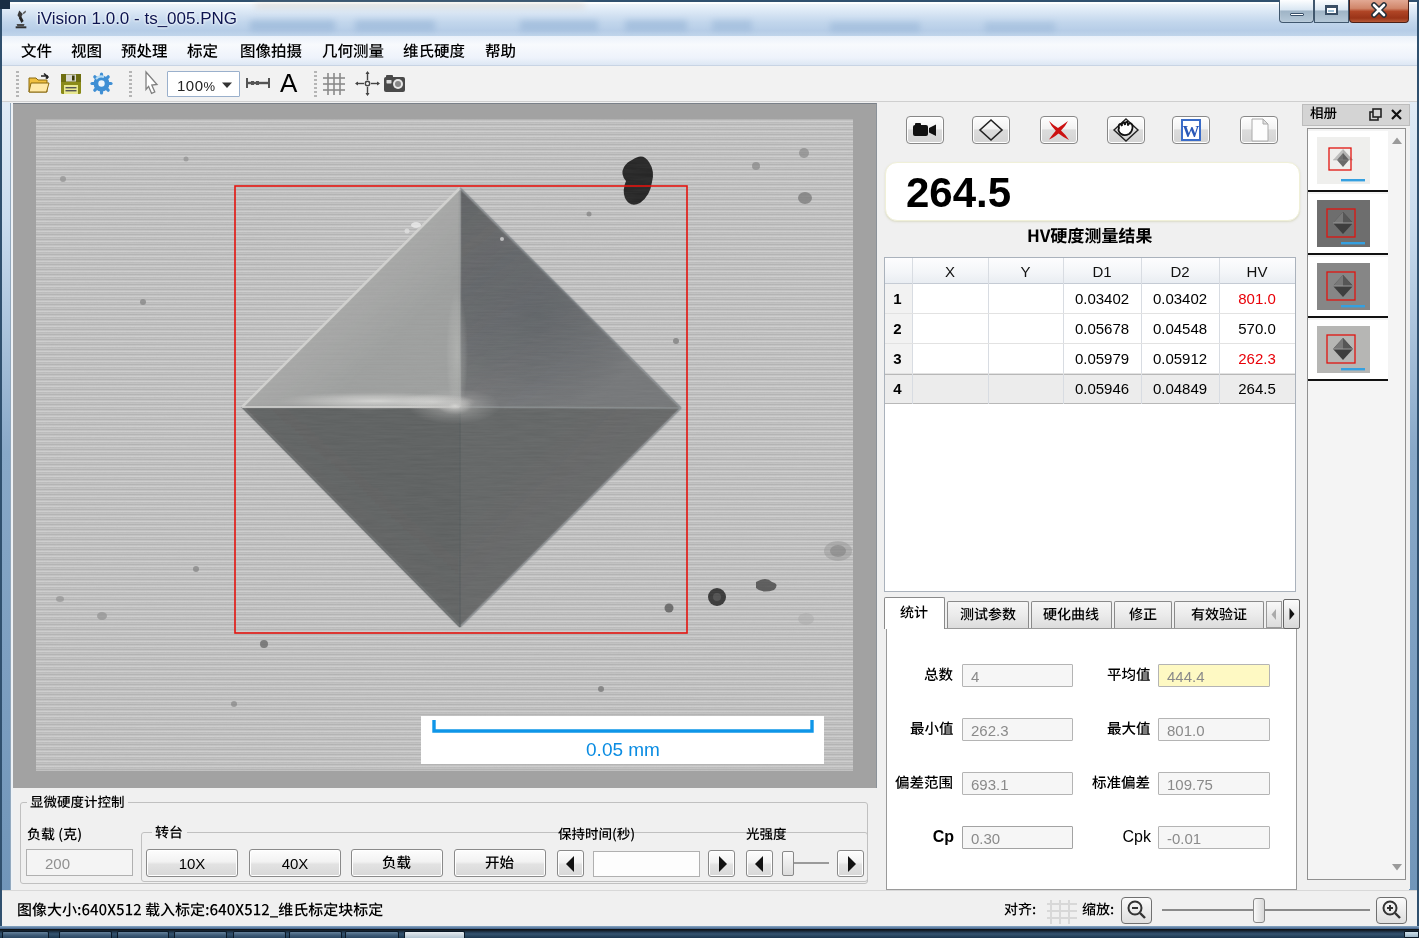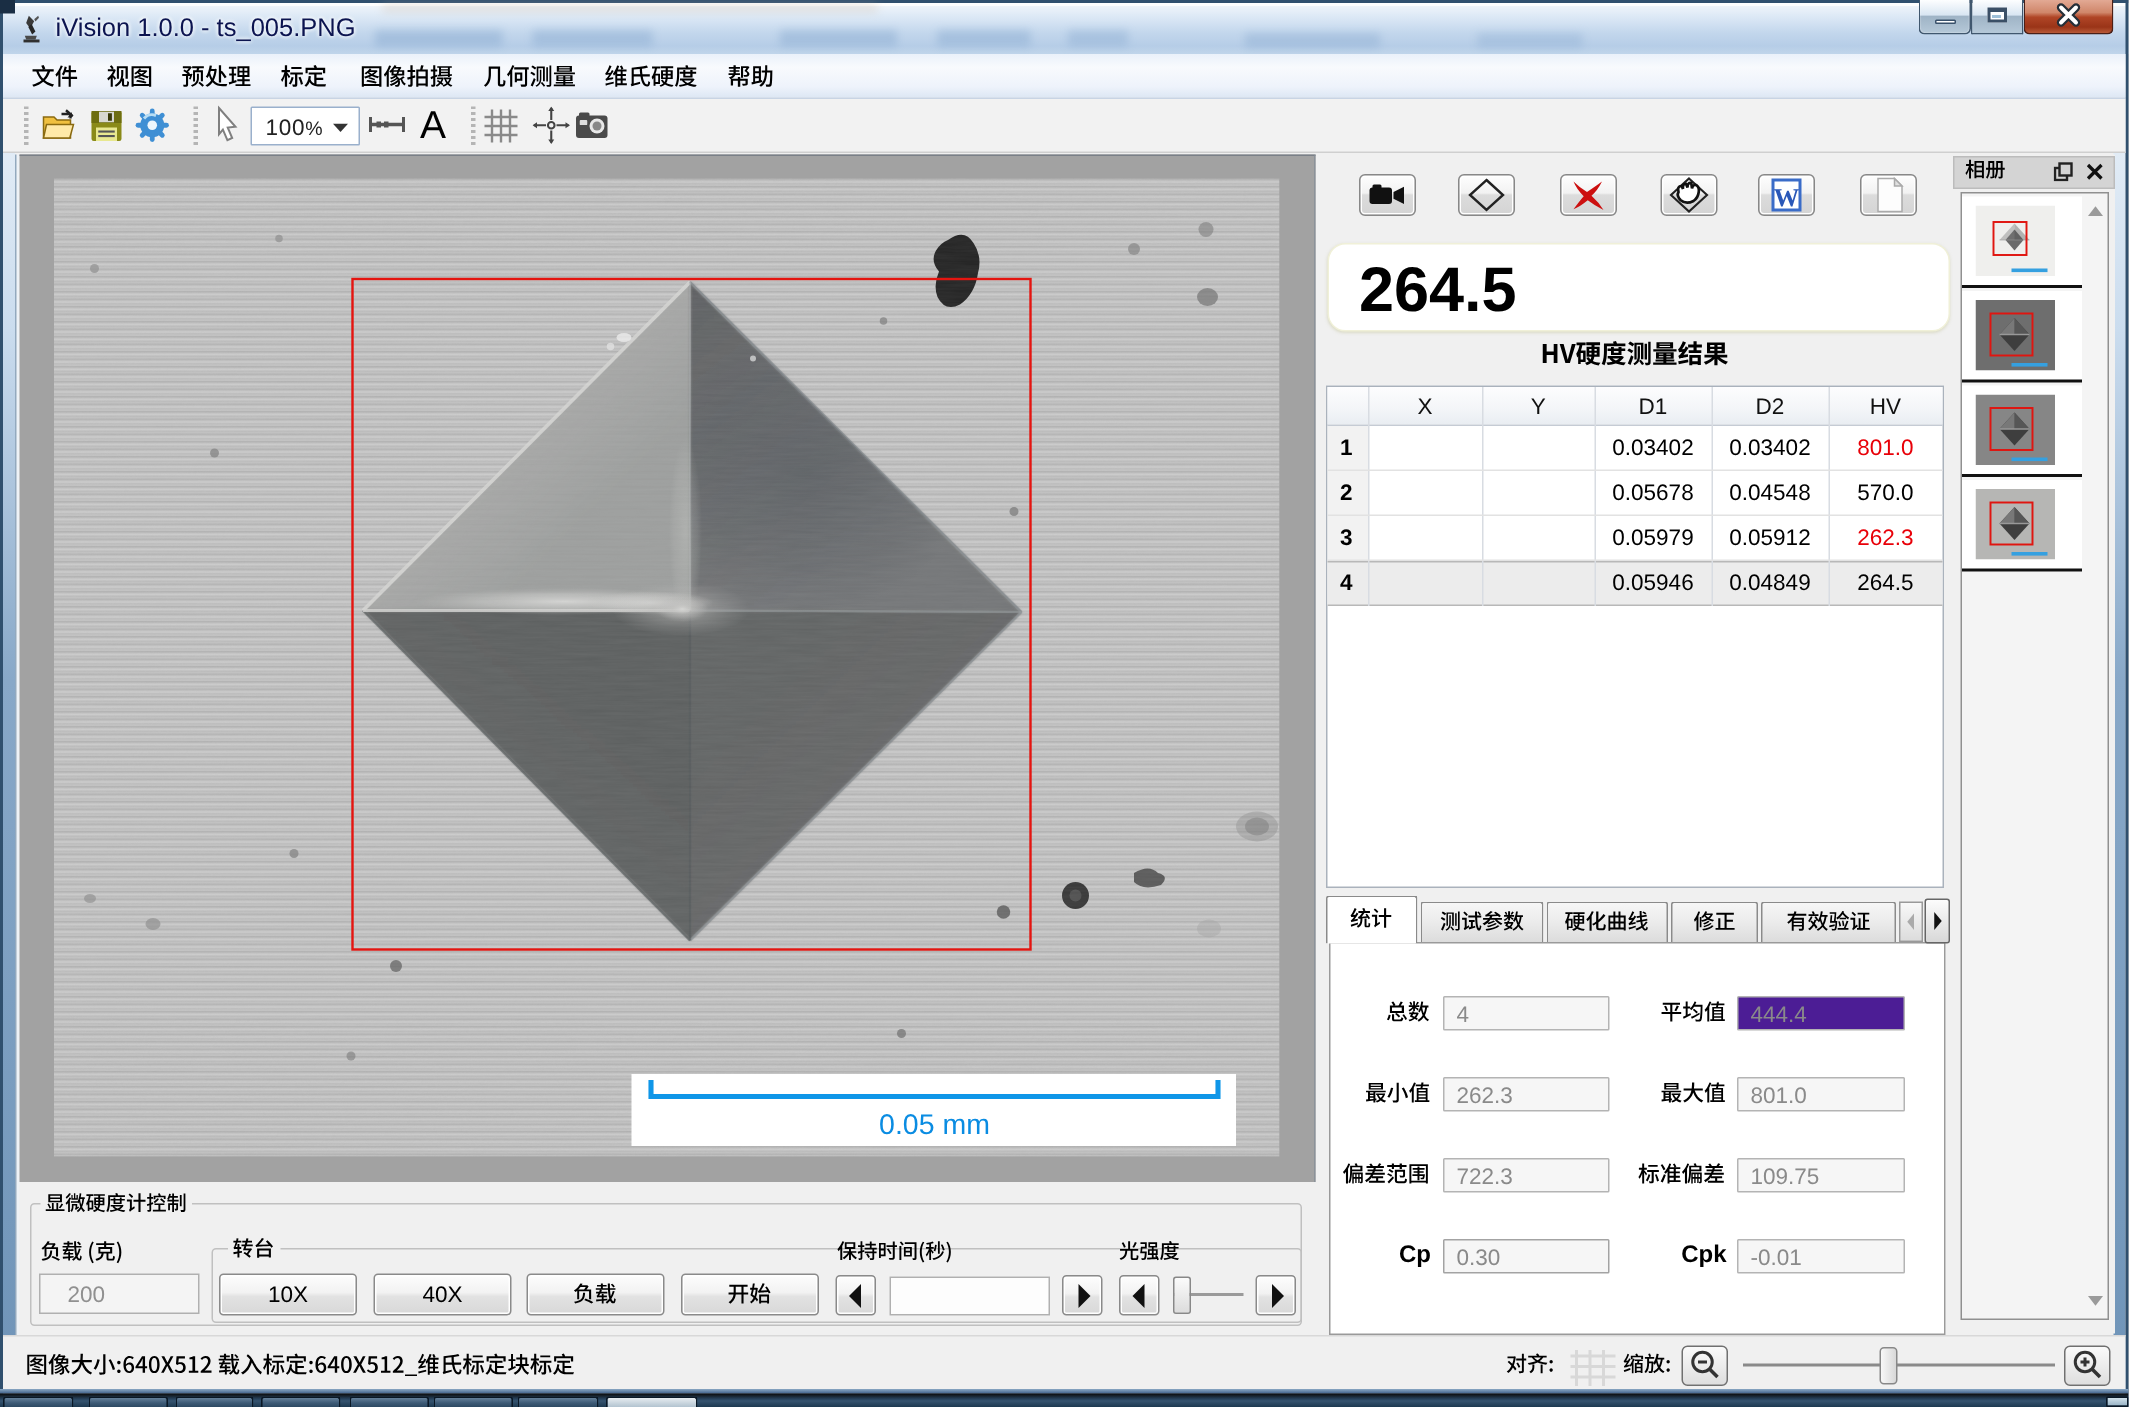--- a/index.html
+++ b/index.html
@@ -391,41 +391,41 @@
       <path d="M5.5 8 L10.5 14 L5.5 20 Z" fill="#111"></path>
     </svg></div>
 
 <div class="abs" style="left:820px;top:667px;width:134px;text-align:right"><svg width="30" height="19" viewBox="0 -12.8 30 19">
       <path d="M10.9 -3.1C11.7 -2.1 12.6 -0.7 12.9 0.2L14.0 -0.5C13.7 -1.4 12.8 -2.7 12.0 -3.7ZM4.0 -3.6V-0.7C4.0 0.7 4.5 1.1 6.4 1.1C6.8 1.1 9.0 1.1 9.5 1.1C10.9 1.1 11.4 0.6 11.5 -1.1C11.1 -1.2 10.6 -1.4 10.2 -1.6C10.2 -0.4 10.0 -0.2 9.3 -0.2C8.8 -0.2 6.9 -0.2 6.5 -0.2C5.6 -0.2 5.4 -0.2 5.4 -0.7V-3.6ZM1.8 -3.3C1.6 -2.2 1.1 -0.9 0.6 -0.2L1.8 0.4C2.5 -0.5 2.9 -1.9 3.1 -3.1ZM4.0 -8.1H10.5V-5.8H4.0ZM2.6 -9.4V-4.5H7.0L6.0 -3.8C6.9 -3.1 8.0 -2.1 8.5 -1.5L9.5 -2.3C9.0 -3.0 7.9 -3.9 7.0 -4.5H12.0V-9.4H9.8C10.3 -10.1 10.7 -10.9 11.2 -11.7L9.8 -12.2C9.4 -11.4 8.8 -10.2 8.3 -9.4H5.5L6.3 -9.8C6.0 -10.5 5.4 -11.5 4.8 -12.2L3.6 -11.7C4.1 -11.0 4.7 -10.0 5.0 -9.4Z M20.8 -12.0C20.6 -11.5 20.1 -10.6 19.8 -10.1L20.6 -9.7C21.0 -10.2 21.5 -10.9 22.0 -11.5ZM15.6 -11.5C16.0 -10.9 16.4 -10.1 16.5 -9.6L17.5 -10.1C17.4 -10.6 17.0 -11.4 16.6 -11.9ZM20.2 -3.6C19.9 -3.0 19.5 -2.4 19.0 -1.9C18.5 -2.2 18.1 -2.4 17.6 -2.6L18.1 -3.6ZM15.9 -2.2C16.6 -1.9 17.4 -1.6 18.1 -1.2C17.2 -0.6 16.1 -0.2 15.0 0.1C15.2 0.3 15.5 0.8 15.6 1.1C17.0 0.8 18.2 0.2 19.2 -0.6C19.6 -0.3 20.1 -0.0 20.4 0.2L21.2 -0.7C20.9 -0.9 20.5 -1.1 20.1 -1.4C20.8 -2.2 21.4 -3.2 21.8 -4.5L21.0 -4.8L20.8 -4.8H18.7L19.0 -5.4L17.7 -5.7C17.6 -5.4 17.5 -5.1 17.4 -4.8H15.5V-3.6H16.8C16.5 -3.1 16.2 -2.6 15.9 -2.2ZM18.1 -12.3V-9.6H15.2V-8.5H17.6C16.9 -7.7 15.9 -6.9 15.0 -6.5C15.2 -6.2 15.5 -5.8 15.7 -5.5C16.5 -5.9 17.4 -6.6 18.1 -7.4V-5.8H19.3V-7.6C20.0 -7.2 20.7 -6.6 21.1 -6.2L21.8 -7.2C21.5 -7.4 20.4 -8.1 19.7 -8.5H22.2V-9.6H19.3V-12.3ZM23.5 -12.2C23.2 -9.6 22.5 -7.1 21.4 -5.6C21.7 -5.4 22.2 -5.0 22.4 -4.8C22.7 -5.2 23.0 -5.8 23.3 -6.4C23.6 -5.1 24.0 -3.9 24.4 -2.9C23.6 -1.6 22.5 -0.6 21.0 0.2C21.3 0.4 21.6 1.0 21.8 1.3C23.2 0.5 24.3 -0.4 25.1 -1.6C25.8 -0.5 26.7 0.4 27.8 1.1C28.0 0.8 28.3 0.3 28.7 0.0C27.5 -0.6 26.6 -1.6 25.9 -2.9C26.6 -4.3 27.1 -6.1 27.4 -8.2H28.3V-9.5H24.3C24.5 -10.3 24.6 -11.1 24.8 -12.0ZM26.1 -8.2C25.9 -6.7 25.6 -5.4 25.2 -4.3C24.7 -5.5 24.3 -6.8 24.1 -8.2Z" fill="#000"></path>
     </svg></div>
 <div class="abs" style="left:1020px;top:667px;width:131px;text-align:right"><svg width="44" height="19" viewBox="0 -12.8 44 19">
       <path d="M2.4 -9.0C3.0 -7.9 3.5 -6.6 3.7 -5.8L5.0 -6.2C4.8 -7.0 4.2 -8.3 3.7 -9.3ZM10.8 -9.4C10.5 -8.4 9.8 -7.0 9.3 -6.1L10.5 -5.7C11.1 -6.6 11.7 -7.9 12.3 -9.0ZM0.7 -5.1V-3.8H6.5V1.2H7.9V-3.8H13.8V-5.1H7.9V-9.9H13.0V-11.3H1.5V-9.9H6.5V-5.1Z M21.5 -6.5C22.4 -5.8 23.5 -4.8 24.0 -4.2L24.9 -5.1C24.3 -5.7 23.2 -6.6 22.3 -7.3ZM20.3 -1.9 20.9 -0.6C22.4 -1.4 24.4 -2.5 26.2 -3.6L25.9 -4.7C23.9 -3.6 21.7 -2.5 20.3 -1.9ZM15.0 -2.0 15.4 -0.6C16.8 -1.3 18.6 -2.3 20.3 -3.2L20.0 -4.3L18.1 -3.4V-7.5H19.7L19.6 -7.5C19.9 -7.2 20.3 -6.6 20.5 -6.3C21.2 -7.0 21.8 -7.8 22.4 -8.7H26.8C26.6 -3.0 26.4 -0.7 26.0 -0.3C25.8 -0.1 25.6 -0.0 25.3 -0.0C25.0 -0.0 24.1 -0.0 23.1 -0.1C23.3 0.3 23.5 0.8 23.5 1.2C24.4 1.2 25.3 1.2 25.9 1.2C26.4 1.1 26.8 1.0 27.1 0.5C27.7 -0.2 27.9 -2.6 28.0 -9.3C28.0 -9.5 28.0 -10.0 28.0 -10.0H23.1C23.4 -10.6 23.7 -11.2 23.9 -11.8L22.7 -12.2C22.0 -10.5 21.0 -8.7 19.8 -7.6V-8.8H18.1V-12.1H16.8V-8.8H15.1V-7.5H16.8V-2.8C16.1 -2.5 15.5 -2.2 15.0 -2.0Z M37.6 -12.2C37.6 -11.8 37.5 -11.3 37.4 -10.8H33.8V-9.6H37.3L37.0 -8.4H34.5V-0.3H33.2V0.9H42.9V-0.3H41.7V-8.4H38.3L38.6 -9.6H42.6V-10.8H38.8L39.0 -12.2ZM35.7 -0.3V-1.3H40.5V-0.3ZM35.7 -5.4H40.5V-4.3H35.7ZM35.7 -6.4V-7.4H40.5V-6.4ZM35.7 -3.4H40.5V-2.3H35.7ZM32.7 -12.2C31.9 -10.1 30.7 -7.9 29.4 -6.6C29.6 -6.2 30.0 -5.5 30.1 -5.2C30.5 -5.6 30.8 -6.0 31.2 -6.5V1.2H32.5V-8.6C33.0 -9.6 33.5 -10.7 33.9 -11.8Z" fill="#000"></path>
     </svg></div>
 <div class="abs" style="left:962px;top:664px;width:111px;height:23px;background:#f6f6f6;border:1px solid #b4b4b4;border-radius:1px;font-size:15px;color:#8a8a8a;padding:3px 0 0 8px">4</div>
-<div class="abs" style="left:1158px;top:664px;width:112px;height:23px;background:#4c1d95;border:1px solid #b4b4b4;border-radius:1px;font-size:15px;color:#8a8a8a;padding:3px 0 0 8px">444.4</div>
+<div class="abs" style="left:1158px;top:664px;width:112px;height:23px;background:#fef9c3;border:1px solid #b4b4b4;border-radius:1px;font-size:15px;color:#8a8a8a;padding:3px 0 0 8px">444.4</div>
 <div class="abs" style="left:820px;top:721px;width:134px;text-align:right"><svg width="44" height="19" viewBox="0 -12.8 44 19">
       <path d="M3.8 -9.1H10.7V-8.3H3.8ZM3.8 -10.8H10.7V-10.0H3.8ZM2.5 -11.8V-7.4H12.0V-11.8ZM5.6 -5.6V-4.8H3.3V-5.6ZM0.7 -0.8 0.8 0.5 5.6 -0.1V1.2H6.9V-0.3L7.6 -0.3L7.6 -1.5L6.9 -1.4V-5.6H13.8V-6.7H0.7V-5.6H2.0V-0.9ZM7.4 -4.8V-3.8H8.4L7.9 -3.6C8.3 -2.6 8.9 -1.8 9.6 -1.0C8.9 -0.5 8.1 -0.1 7.2 0.2C7.5 0.4 7.8 0.9 7.9 1.2C8.8 0.8 9.7 0.4 10.5 -0.2C11.3 0.4 12.2 0.9 13.2 1.2C13.4 0.8 13.8 0.3 14.1 0.1C13.1 -0.2 12.2 -0.6 11.4 -1.1C12.3 -2.0 13.0 -3.1 13.5 -4.6L12.7 -4.9L12.4 -4.8ZM9.1 -3.8H11.9C11.5 -3.0 11.1 -2.4 10.5 -1.8C9.9 -2.4 9.4 -3.0 9.1 -3.8ZM5.6 -3.8V-3.0H3.3V-3.8ZM5.6 -2.0V-1.2L3.3 -1.0V-2.0Z M21.1 -12.0V-0.6C21.1 -0.3 21.0 -0.2 20.6 -0.2C20.3 -0.2 19.3 -0.2 18.3 -0.2C18.5 0.2 18.7 0.8 18.8 1.2C20.2 1.2 21.1 1.2 21.7 1.0C22.3 0.7 22.5 0.3 22.5 -0.6V-12.0ZM24.5 -8.3C25.8 -6.2 26.9 -3.5 27.2 -1.7L28.7 -2.3C28.3 -4.1 27.1 -6.7 25.9 -8.8ZM17.3 -8.7C16.9 -6.7 16.1 -4.2 14.9 -2.7C15.3 -2.6 15.9 -2.2 16.2 -2.0C17.5 -3.6 18.3 -6.2 18.8 -8.4Z M37.6 -12.2C37.6 -11.8 37.5 -11.3 37.4 -10.8H33.8V-9.6H37.3L37.0 -8.4H34.5V-0.3H33.2V0.9H42.9V-0.3H41.7V-8.4H38.3L38.6 -9.6H42.6V-10.8H38.8L39.0 -12.2ZM35.7 -0.3V-1.3H40.5V-0.3ZM35.7 -5.4H40.5V-4.3H35.7ZM35.7 -6.4V-7.4H40.5V-6.4ZM35.7 -3.4H40.5V-2.3H35.7ZM32.7 -12.2C31.9 -10.1 30.7 -7.9 29.4 -6.6C29.6 -6.2 30.0 -5.5 30.1 -5.2C30.5 -5.6 30.8 -6.0 31.2 -6.5V1.2H32.5V-8.6C33.0 -9.6 33.5 -10.7 33.9 -11.8Z" fill="#000"></path>
     </svg></div>
 <div class="abs" style="left:1020px;top:721px;width:131px;text-align:right"><svg width="44" height="19" viewBox="0 -12.8 44 19">
       <path d="M3.8 -9.1H10.7V-8.3H3.8ZM3.8 -10.8H10.7V-10.0H3.8ZM2.5 -11.8V-7.4H12.0V-11.8ZM5.6 -5.6V-4.8H3.3V-5.6ZM0.7 -0.8 0.8 0.5 5.6 -0.1V1.2H6.9V-0.3L7.6 -0.3L7.6 -1.5L6.9 -1.4V-5.6H13.8V-6.7H0.7V-5.6H2.0V-0.9ZM7.4 -4.8V-3.8H8.4L7.9 -3.6C8.3 -2.6 8.9 -1.8 9.6 -1.0C8.9 -0.5 8.1 -0.1 7.2 0.2C7.5 0.4 7.8 0.9 7.9 1.2C8.8 0.8 9.7 0.4 10.5 -0.2C11.3 0.4 12.2 0.9 13.2 1.2C13.4 0.8 13.8 0.3 14.1 0.1C13.1 -0.2 12.2 -0.6 11.4 -1.1C12.3 -2.0 13.0 -3.1 13.5 -4.6L12.7 -4.9L12.4 -4.8ZM9.1 -3.8H11.9C11.5 -3.0 11.1 -2.4 10.5 -1.8C9.9 -2.4 9.4 -3.0 9.1 -3.8ZM5.6 -3.8V-3.0H3.3V-3.8ZM5.6 -2.0V-1.2L3.3 -1.0V-2.0Z M21.0 -12.2C21.0 -11.1 21.0 -9.7 20.8 -8.2H15.4V-6.8H20.6C20.0 -4.1 18.6 -1.5 15.1 0.0C15.5 0.3 15.9 0.8 16.1 1.2C19.4 -0.4 21.0 -2.9 21.8 -5.5C22.9 -2.5 24.7 -0.1 27.4 1.2C27.7 0.8 28.1 0.2 28.5 -0.1C25.7 -1.2 23.8 -3.7 22.8 -6.8H28.2V-8.2H22.3C22.5 -9.6 22.5 -11.0 22.5 -12.2Z M37.6 -12.2C37.6 -11.8 37.5 -11.3 37.4 -10.8H33.8V-9.6H37.3L37.0 -8.4H34.5V-0.3H33.2V0.9H42.9V-0.3H41.7V-8.4H38.3L38.6 -9.6H42.6V-10.8H38.8L39.0 -12.2ZM35.7 -0.3V-1.3H40.5V-0.3ZM35.7 -5.4H40.5V-4.3H35.7ZM35.7 -6.4V-7.4H40.5V-6.4ZM35.7 -3.4H40.5V-2.3H35.7ZM32.7 -12.2C31.9 -10.1 30.7 -7.9 29.4 -6.6C29.6 -6.2 30.0 -5.5 30.1 -5.2C30.5 -5.6 30.8 -6.0 31.2 -6.5V1.2H32.5V-8.6C33.0 -9.6 33.5 -10.7 33.9 -11.8Z" fill="#000"></path>
     </svg></div>
 <div class="abs" style="left:962px;top:718px;width:111px;height:23px;background:#f6f6f6;border:1px solid #b4b4b4;border-radius:1px;font-size:15px;color:#8a8a8a;padding:3px 0 0 8px">262.3</div>
 <div class="abs" style="left:1158px;top:718px;width:112px;height:23px;background:#f6f6f6;border:1px solid #b4b4b4;border-radius:1px;font-size:15px;color:#8a8a8a;padding:3px 0 0 8px">801.0</div>
 <div class="abs" style="left:820px;top:775px;width:134px;text-align:right"><svg width="59" height="19" viewBox="0 -12.8 59 19">
       <path d="M5.1 -10.7V-7.7C5.1 -5.5 5.0 -2.1 4.0 0.3C4.2 0.4 4.8 0.8 5.0 1.1C6.1 -1.2 6.3 -4.5 6.4 -6.9H13.3V-10.7H10.1C9.9 -11.2 9.7 -11.8 9.4 -12.3L8.1 -12.0C8.3 -11.6 8.5 -11.1 8.7 -10.7ZM3.9 -12.2C3.1 -10.0 1.7 -7.9 0.3 -6.5C0.6 -6.2 1.0 -5.5 1.1 -5.2C1.5 -5.6 1.9 -6.1 2.3 -6.7V1.2H3.7V-8.7C4.2 -9.7 4.7 -10.7 5.1 -11.8ZM6.4 -9.6H11.9V-8.1H6.4ZM12.4 -5.0V-3.1H11.4V-5.0ZM6.5 -6.1V1.2H7.5V-2.0H8.5V0.8H9.4V-2.0H10.5V0.8H11.4V-2.0H12.4V-0.1C12.4 0.0 12.4 0.1 12.3 0.1C12.2 0.1 11.8 0.1 11.5 0.1C11.6 0.3 11.8 0.8 11.8 1.1C12.4 1.1 12.8 1.1 13.1 0.9C13.4 0.7 13.5 0.4 13.5 -0.1V-6.1ZM7.5 -3.1V-5.0H8.5V-3.1ZM9.4 -5.0H10.5V-3.1H9.4Z M24.4 -12.3C24.1 -11.7 23.7 -10.9 23.3 -10.4H20.3C20.0 -10.9 19.6 -11.7 19.1 -12.2L17.9 -11.7C18.2 -11.3 18.5 -10.8 18.7 -10.4H16.0V-9.1H20.8L20.5 -8.1H16.7V-6.9H20.1C20.0 -6.5 19.8 -6.2 19.7 -5.9H15.3V-4.6H19.0C18.0 -3.0 16.7 -1.8 15.0 -0.9C15.3 -0.6 15.8 0.0 16.0 0.3C17.4 -0.5 18.6 -1.6 19.6 -2.9V-2.3H22.4V-0.6H17.6V0.7H28.2V-0.6H23.8V-2.3H27.1V-3.6H20.0C20.2 -3.9 20.4 -4.2 20.6 -4.6H28.2V-5.9H21.2C21.3 -6.2 21.5 -6.5 21.6 -6.9H26.9V-8.1H22.0L22.2 -9.1H27.6V-10.4H24.8C25.2 -10.8 25.5 -11.3 25.9 -11.8Z M30.0 0.1 31.0 1.2C32.1 0.1 33.3 -1.3 34.3 -2.5L33.6 -3.6C32.4 -2.2 31.0 -0.8 30.0 0.1ZM30.6 -7.5C31.5 -7.0 32.7 -6.3 33.2 -5.9L34.0 -6.9C33.4 -7.3 32.2 -8.0 31.4 -8.4ZM29.7 -4.8C30.6 -4.4 31.8 -3.7 32.4 -3.3L33.2 -4.4C32.6 -4.8 31.3 -5.4 30.5 -5.7ZM34.9 -7.9V-1.1C34.9 0.5 35.5 1.0 37.3 1.0C37.8 1.0 40.3 1.0 40.7 1.0C42.4 1.0 42.8 0.4 43.0 -1.7C42.6 -1.8 42.0 -2.0 41.7 -2.2C41.6 -0.6 41.5 -0.3 40.6 -0.3C40.1 -0.3 37.9 -0.3 37.4 -0.3C36.5 -0.3 36.3 -0.4 36.3 -1.1V-6.6H40.4V-4.3C40.4 -4.1 40.3 -4.0 40.0 -4.0C39.8 -4.0 38.9 -4.0 37.9 -4.1C38.1 -3.7 38.4 -3.1 38.5 -2.8C39.6 -2.8 40.5 -2.8 41.0 -3.0C41.6 -3.2 41.7 -3.6 41.7 -4.3V-7.9ZM38.1 -12.2V-11.1H34.3V-12.2H32.9V-11.1H29.8V-9.8H32.9V-8.5H34.3V-9.8H38.1V-8.5H39.6V-9.8H42.7V-11.1H39.6V-12.2Z M46.8 -9.1V-8.0H50.0V-7.0H47.4V-5.9H50.0V-4.9H46.6V-3.8H50.0V-1.0H51.3V-3.8H53.6C53.5 -3.1 53.4 -2.8 53.3 -2.7C53.2 -2.6 53.1 -2.6 52.9 -2.6C52.8 -2.6 52.4 -2.6 51.9 -2.7C52.1 -2.4 52.2 -1.9 52.2 -1.6C52.7 -1.6 53.2 -1.6 53.5 -1.6C53.9 -1.6 54.1 -1.7 54.3 -2.0C54.6 -2.3 54.7 -3.0 54.9 -4.4C54.9 -4.6 54.9 -4.9 54.9 -4.9H51.3V-5.9H54.1V-7.0H51.3V-8.0H54.7V-9.1H51.3V-10.1H50.0V-9.1ZM44.6 -11.7V1.2H45.9V0.5H55.6V1.2H56.9V-11.7ZM45.9 -0.6V-10.5H55.6V-0.6Z" fill="#000"></path>
     </svg></div>
 <div class="abs" style="left:1020px;top:775px;width:131px;text-align:right"><svg width="59" height="19" viewBox="0 -12.8 59 19">
       <path d="M6.8 -11.2V-9.9H13.1V-11.2ZM11.3 -4.7C11.9 -3.2 12.5 -1.3 12.7 -0.1L14.0 -0.6C13.8 -1.7 13.1 -3.6 12.4 -5.0ZM7.0 -5.0C6.6 -3.5 6.0 -1.9 5.2 -0.9C5.5 -0.7 6.0 -0.3 6.3 -0.1C7.0 -1.3 7.8 -3.0 8.2 -4.7ZM6.1 -7.8V-6.5H9.1V-0.5C9.1 -0.3 9.0 -0.2 8.8 -0.2C8.6 -0.2 8.0 -0.2 7.3 -0.3C7.5 0.2 7.7 0.8 7.7 1.1C8.7 1.1 9.4 1.1 9.9 0.9C10.4 0.7 10.5 0.3 10.5 -0.5V-6.5H13.9V-7.8ZM2.8 -12.2V-9.3H0.6V-8.0H2.5C2.0 -6.2 1.2 -4.3 0.3 -3.2C0.5 -2.8 0.9 -2.2 1.0 -1.9C1.7 -2.7 2.3 -4.1 2.8 -5.5V1.2H4.1V-6.1C4.6 -5.4 5.1 -4.6 5.3 -4.1L6.0 -5.2C5.8 -5.6 4.5 -7.2 4.1 -7.6V-8.0H5.9V-9.3H4.1V-12.2Z M15.1 -11.1C15.8 -10.0 16.6 -8.6 17.0 -7.7L18.3 -8.3C17.9 -9.2 17.0 -10.6 16.3 -11.6ZM15.1 -0.1 16.5 0.6C17.2 -0.9 18.0 -2.7 18.5 -4.4L17.3 -5.0C16.6 -3.2 15.7 -1.3 15.1 -0.1ZM21.0 -5.6H23.8V-3.9H21.0ZM21.0 -6.8V-8.5H23.8V-6.8ZM23.3 -11.6C23.6 -11.0 24.1 -10.3 24.3 -9.7H21.3C21.6 -10.4 21.9 -11.1 22.1 -11.8L20.9 -12.1C20.2 -9.9 18.9 -7.7 17.4 -6.3C17.7 -6.1 18.2 -5.6 18.4 -5.3C18.9 -5.8 19.3 -6.3 19.7 -6.8V1.2H21.0V0.2H28.4V-1.0H25.2V-2.7H27.9V-3.9H25.2V-5.6H27.9V-6.8H25.2V-8.5H28.2V-9.7H24.8L25.6 -10.1C25.4 -10.7 24.9 -11.5 24.4 -12.2ZM21.0 -2.7H23.8V-1.0H21.0Z M34.1 -10.7V-7.7C34.1 -5.5 34.0 -2.1 33.0 0.3C33.2 0.4 33.8 0.8 34.0 1.1C35.1 -1.2 35.3 -4.5 35.4 -6.9H42.3V-10.7H39.1C38.9 -11.2 38.7 -11.8 38.4 -12.3L37.1 -12.0C37.3 -11.6 37.5 -11.1 37.7 -10.7ZM32.9 -12.2C32.1 -10.0 30.7 -7.9 29.3 -6.5C29.6 -6.2 30.0 -5.5 30.1 -5.2C30.5 -5.6 30.9 -6.1 31.3 -6.7V1.2H32.7V-8.7C33.2 -9.7 33.7 -10.7 34.1 -11.8ZM35.4 -9.6H40.9V-8.1H35.4ZM41.4 -5.0V-3.1H40.4V-5.0ZM35.5 -6.1V1.2H36.5V-2.0H37.5V0.8H38.4V-2.0H39.5V0.8H40.4V-2.0H41.4V-0.1C41.4 0.0 41.4 0.1 41.3 0.1C41.2 0.1 40.8 0.1 40.5 0.1C40.6 0.3 40.8 0.8 40.8 1.1C41.4 1.1 41.8 1.1 42.1 0.9C42.4 0.7 42.5 0.4 42.5 -0.1V-6.1ZM36.5 -3.1V-5.0H37.5V-3.1ZM38.4 -5.0H39.5V-3.1H38.4Z M53.4 -12.3C53.1 -11.7 52.7 -10.9 52.3 -10.4H49.3C49.0 -10.9 48.6 -11.7 48.1 -12.2L46.9 -11.7C47.2 -11.3 47.5 -10.8 47.7 -10.4H45.0V-9.1H49.8L49.5 -8.1H45.7V-6.9H49.1C49.0 -6.5 48.8 -6.2 48.7 -5.9H44.3V-4.6H48.0C47.0 -3.0 45.7 -1.8 44.0 -0.9C44.3 -0.6 44.8 0.0 45.0 0.3C46.4 -0.5 47.6 -1.6 48.6 -2.9V-2.3H51.4V-0.6H46.6V0.7H57.2V-0.6H52.8V-2.3H56.1V-3.6H49.0C49.2 -3.9 49.4 -4.2 49.6 -4.6H57.2V-5.9H50.2C50.3 -6.2 50.5 -6.5 50.6 -6.9H55.9V-8.1H51.0L51.2 -9.1H56.6V-10.4H53.8C54.2 -10.8 54.5 -11.3 54.9 -11.8Z" fill="#000"></path>
     </svg></div>
-<div class="abs" style="left:962px;top:772px;width:111px;height:23px;background:#f6f6f6;border:1px solid #b4b4b4;border-radius:1px;font-size:15px;color:#8a8a8a;padding:3px 0 0 8px">722.3</div>
+<div class="abs" style="left:962px;top:772px;width:111px;height:23px;background:#f6f6f6;border:1px solid #b4b4b4;border-radius:1px;font-size:15px;color:#8a8a8a;padding:3px 0 0 8px">693.1</div>
 <div class="abs" style="left:1158px;top:772px;width:112px;height:23px;background:#f6f6f6;border:1px solid #b4b4b4;border-radius:1px;font-size:15px;color:#8a8a8a;padding:3px 0 0 8px">109.75</div>
 <div class="abs" style="left:962px;top:826px;width:111px;height:23px;background:#f6f6f6;border:1px solid #a3a3a3;border-radius:1px;font-size:15px;color:#8a8a8a;padding:3px 0 0 8px">0.30</div>
 <div class="abs" style="left:1158px;top:826px;width:112px;height:23px;background:#f6f6f6;border:1px solid #b4b4b4;border-radius:1px;font-size:15px;color:#8a8a8a;padding:3px 0 0 8px">-0.01</div>
 <div class="abs" style="left:900px;top:828px;width:54px;text-align:right;font-size:16px;font-weight:bold">Cp</div>
-<div class="abs" style="left:1097px;top:828px;width:54px;text-align:right;font-size:16px;font-weight:bold">Cpk</div>
+<div class="abs" style="left:1097px;top:828px;width:54px;text-align:right;font-size:16px;font-weight:normal">Cpk</div>
 
 <div class="abs" style="left:1302px;top:103px;width:108px;height:786px;background:#f0f0f0"></div>
 <div class="abs" style="left:1302px;top:104px;width:108px;height:22px;background:#d4d4d4;border:1px solid #bcbcbc"></div>
 <div class="abs" style="left:1310px;top:106px"><svg width="28" height="18" viewBox="0 -11.9 28 18">
       <path d="M7.6 -6.3H11.3V-4.2H7.6ZM7.6 -7.4V-9.4H11.3V-7.4ZM7.6 -3.0H11.3V-0.9H7.6ZM6.3 -10.6V1.0H7.6V0.2H11.3V1.0H12.6V-10.6ZM2.7 -11.4V-8.5H0.7V-7.3H2.6C2.1 -5.6 1.2 -3.6 0.3 -2.5C0.5 -2.2 0.8 -1.6 1.0 -1.3C1.6 -2.1 2.3 -3.5 2.7 -4.9V1.1H4.0V-4.8C4.4 -4.2 4.9 -3.4 5.2 -3.0L5.9 -4.0C5.6 -4.4 4.4 -5.8 4.0 -6.3V-7.3H5.8V-8.5H4.0V-11.4Z M20.8 -10.5V-6.2V-6.1H19.5V-10.5H15.5V-6.3V-6.1H14.0V-4.8H15.5C15.4 -3.1 15.1 -1.1 14.0 0.3C14.2 0.5 14.7 1.0 14.9 1.2C16.1 -0.4 16.6 -2.8 16.7 -4.8H18.3V-0.3C18.3 -0.1 18.2 -0.1 18.0 -0.1C17.9 -0.1 17.3 -0.1 16.7 -0.1C16.8 0.2 17.0 0.7 17.1 1.1C18.0 1.1 18.6 1.0 19.0 0.8C19.2 0.7 19.4 0.6 19.5 0.3C19.7 0.5 20.2 0.9 20.4 1.2C21.5 -0.4 21.9 -2.8 22.0 -4.8H23.8V-0.4C23.8 -0.1 23.8 -0.1 23.6 -0.1C23.4 -0.1 22.8 -0.1 22.1 -0.1C22.3 0.2 22.5 0.8 22.6 1.1C23.5 1.1 24.1 1.1 24.6 0.9C25.0 0.7 25.1 0.3 25.1 -0.3V-4.8H26.5V-6.1H25.1V-10.5ZM16.7 -9.3H18.3V-6.1H16.7V-6.3ZM19.5 -4.8H20.7C20.7 -3.1 20.4 -1.2 19.5 0.3C19.5 0.1 19.5 -0.1 19.5 -0.3ZM22.0 -6.1V-6.2V-9.3H23.8V-6.1Z" fill="#000"></path>
     </svg></div>
 <svg class="abs" style="left:1369px;top:108px" width="13" height="13" viewBox="0 0 13 13">
     <rect x="1" y="4" width="8" height="8" fill="none" stroke="#222" stroke-width="1.6"></rect>
     <rect x="4" y="1" width="8" height="8" fill="#d4d4d4" stroke="#222" stroke-width="1.6"></rect>
   </svg>

